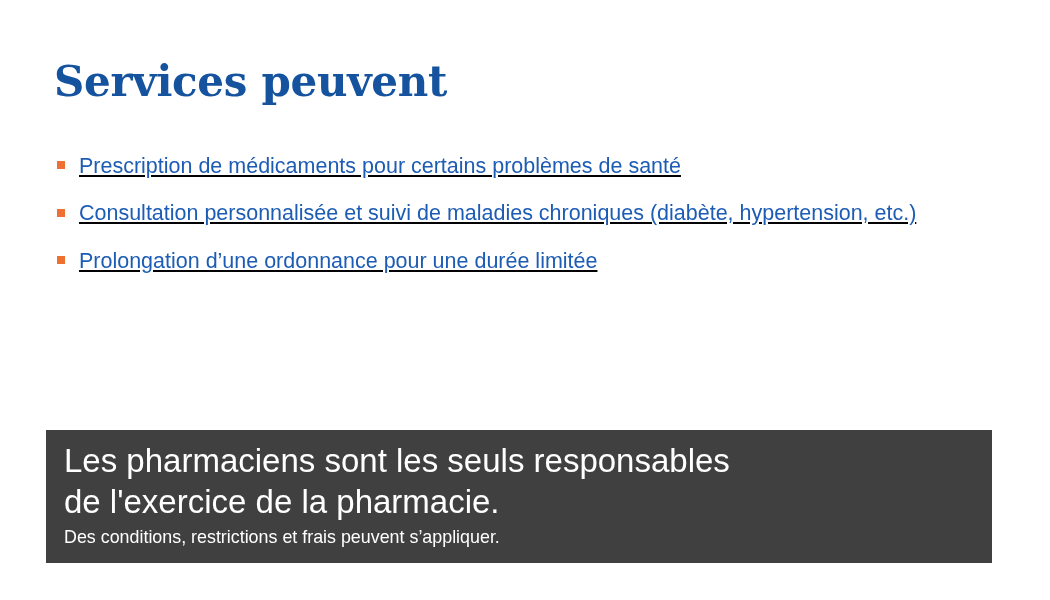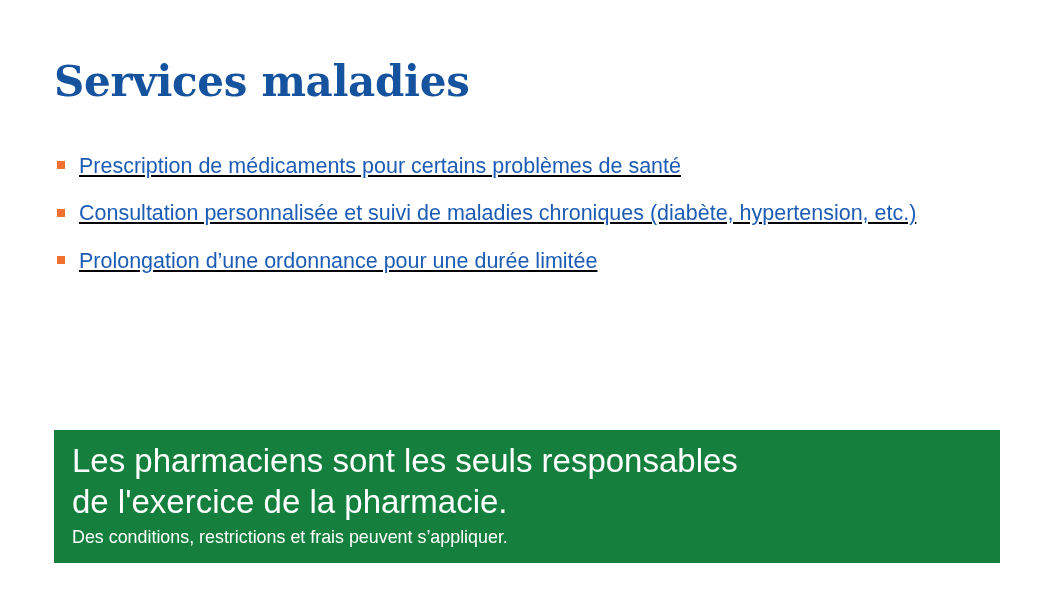--- a/index.html
+++ b/index.html
@@ -66,25 +66,25 @@
     line-height: 28px;
     color: #1d5cb4;
     white-space: nowrap;
     transform: scaleX(0.955);
     transform-origin: left center;
   }
 
   
   .callout-box {
     position: absolute;
-    left: 54px;
+    left: 46px;
     top: 430px;
     width: 946px;
     height: 133px;
-    background: #15803d;
+    background: #404040;
     box-sizing: border-box;
     padding: 10px 0 0 18px;
   }
   .callout-headline {
     font-family: "Liberation Sans", sans-serif;
     font-weight: 300;
     font-size: 33px;
     line-height: 41px;
     color: #ffffff;
     white-space: pre-line;
@@ -100,21 +100,21 @@
     white-space: nowrap;
     transform: scaleX(0.94);
     transform-origin: left center;
   }
 </style>
 </head>
 <body>
 
 <div class="slide">
 
-  <div class="slide-title">Services maladies</div>
+  <div class="slide-title">Services peuvent</div>
 
   <ul class="bullet-list">
 
     <li class="bullet-item">
       <span class="bullet-marker"></span>
       <span class="bullet-text">Prescription de médicaments pour certains problèmes de santé</span>
     </li>
 
     <li class="bullet-item">
       <span class="bullet-marker"></span>

